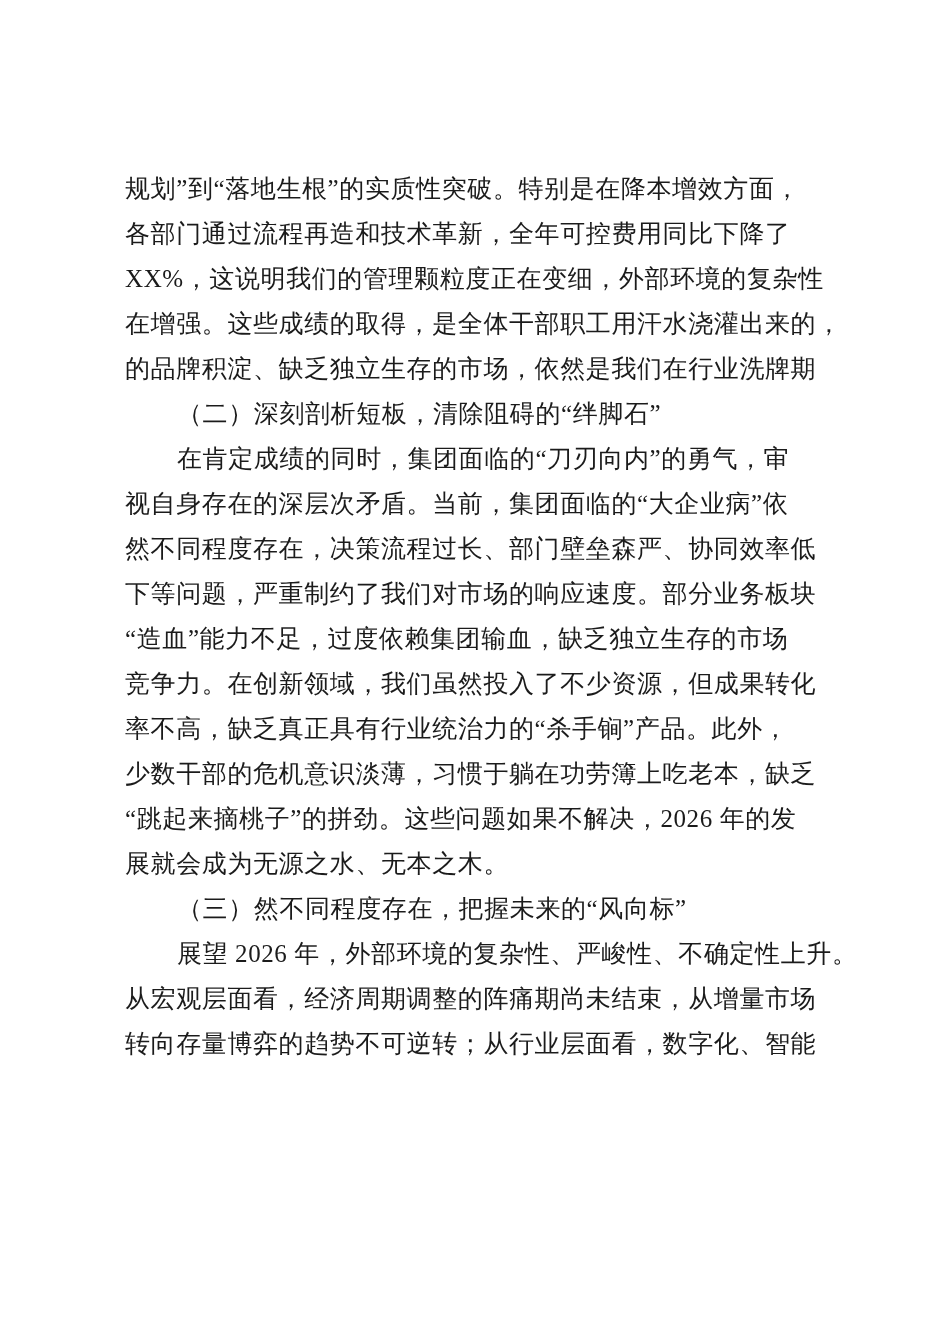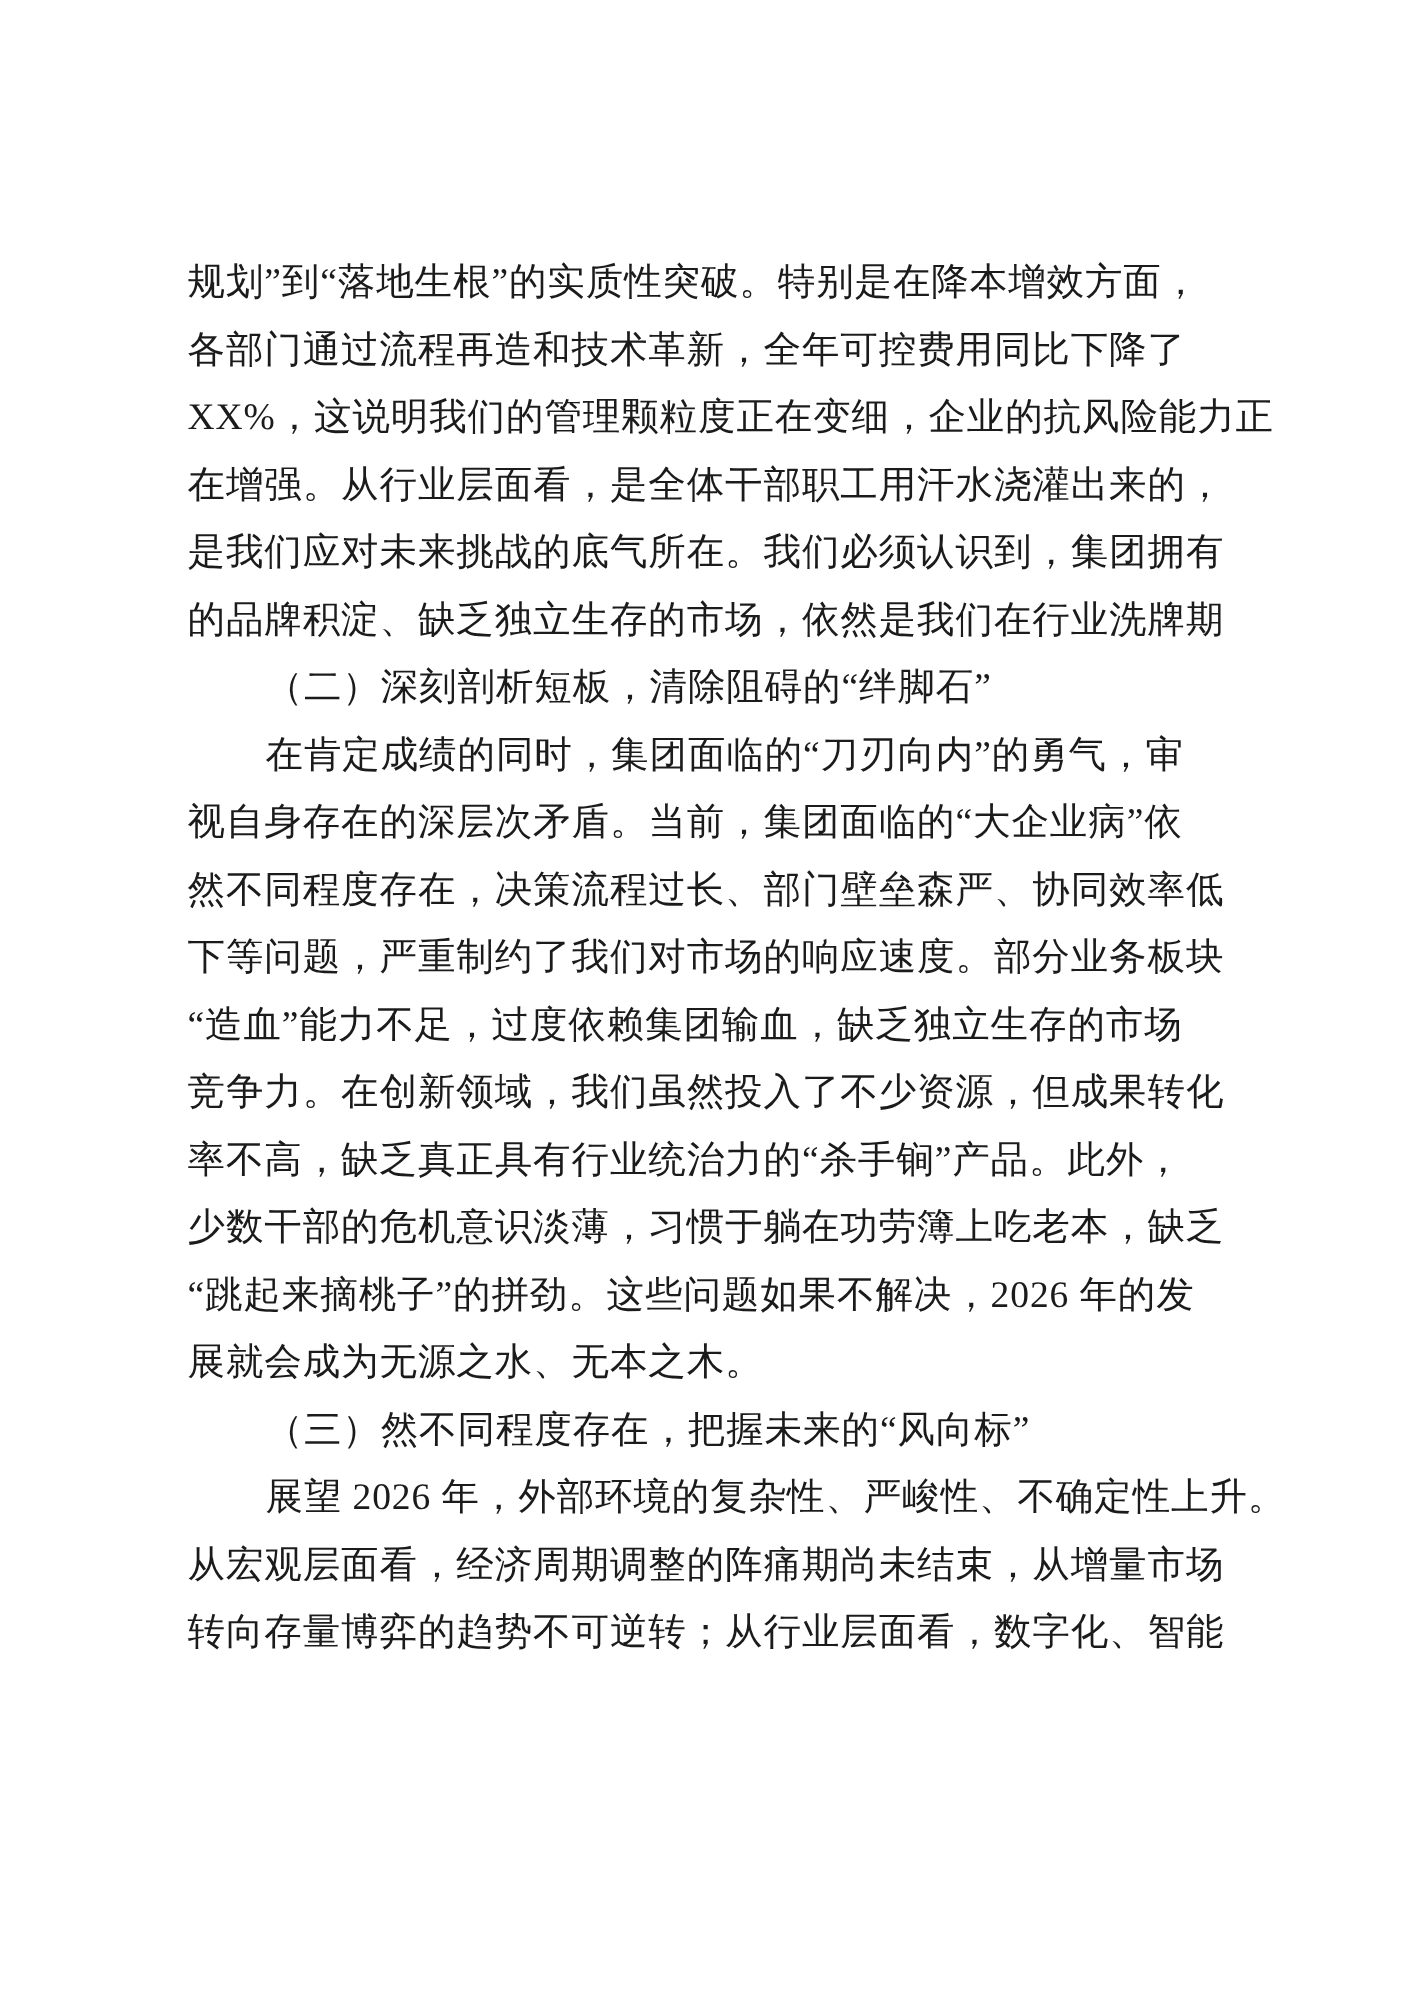--- a/index.html
+++ b/index.html
@@ -44,23 +44,22 @@
     font-weight: 400;
   }
 </style>
 </head>
 <body>
 
 <div class="page">
   <div class="content">
     <div class="line">规划”到“落地生根”的实质性突破。特别是在降本增效方面，</div>
     <div class="line">各部门通过流程再造和技术革新，全年可控费用同比下降了</div>
-    <div class="line">XX%，这说明我们的管理颗粒度正在变细，企业的抗风险能力正</div>
-    <div class="line">在增强。从行业层面看，是全体干部职工用汗水浇灌出来的，</div>
-    <div class="line">是我们应对未来挑战的底气所在。我们必须认识到，集团拥有</div>
+    <div class="line">XX%，这说明我们的管理颗粒度正在变细，外部环境的复杂性</div>
+    <div class="line">在增强。这些成绩的取得，是全体干部职工用汗水浇灌出来的，</div>
     <div class="line">的品牌积淀、缺乏独立生存的市场，依然是我们在行业洗牌期</div>
     <div class="line heading indent">（二）深刻剖析短板，清除阻碍的“绊脚石”</div>
     <div class="line indent">在肯定成绩的同时，集团面临的“刀刃向内”的勇气，审</div>
     <div class="line">视自身存在的深层次矛盾。当前，集团面临的“大企业病”依</div>
     <div class="line">然不同程度存在，决策流程过长、部门壁垒森严、协同效率低</div>
     <div class="line">下等问题，严重制约了我们对市场的响应速度。部分业务板块</div>
     <div class="line">“造血”能力不足，过度依赖集团输血，缺乏独立生存的市场</div>
     <div class="line">竞争力。在创新领域，我们虽然投入了不少资源，但成果转化</div>
     <div class="line">率不高，缺乏真正具有行业统治力的“杀手锏”产品。此外，</div>
     <div class="line">少数干部的危机意识淡薄，习惯于躺在功劳簿上吃老本，缺乏</div>

